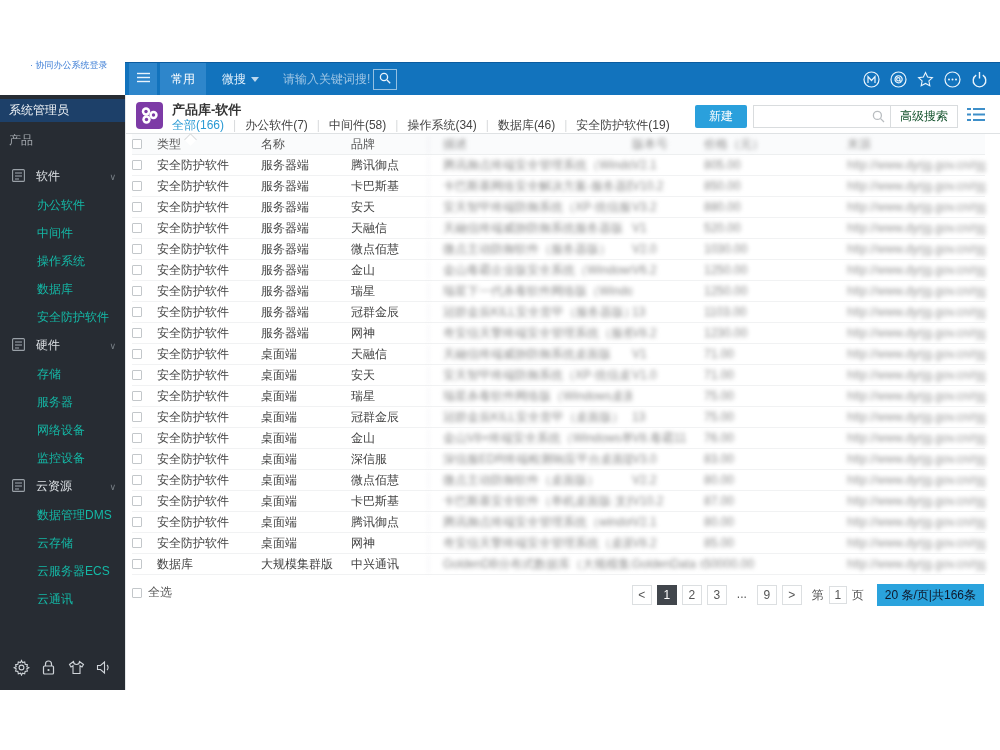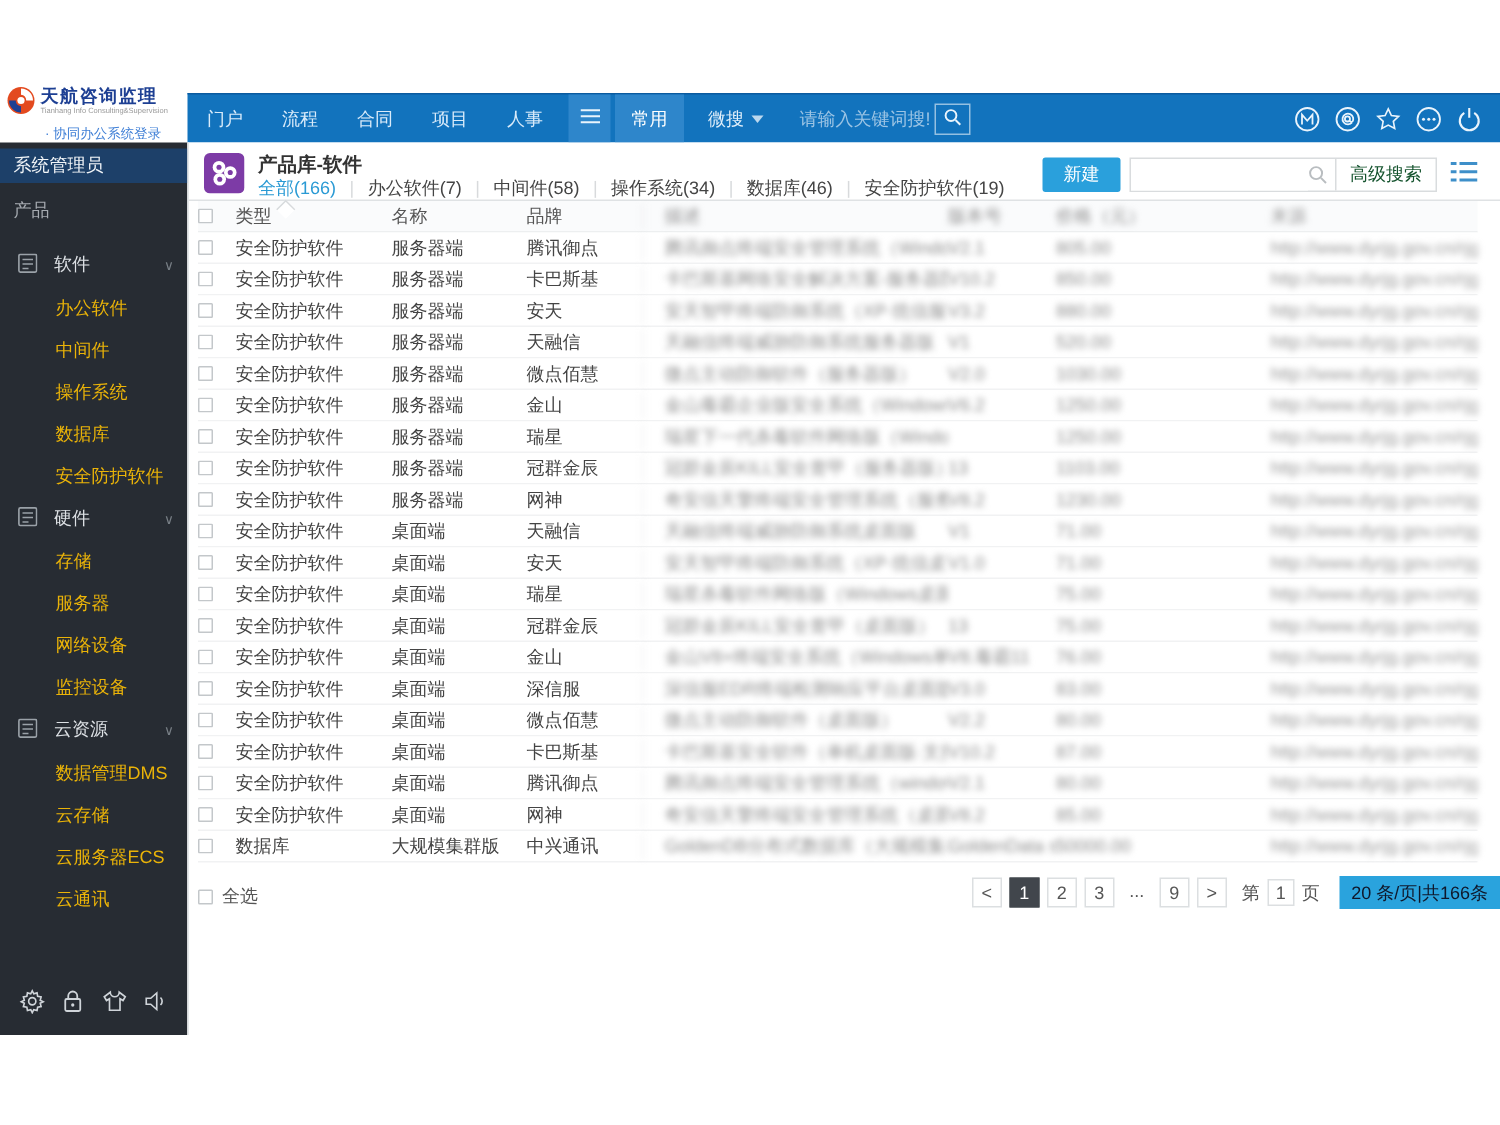--- a/index.html
+++ b/index.html
@@ -31,21 +31,21 @@
   .ticon { width:17px; height:17px; cursor:pointer; display:block; }
 
   
   .sidebar { position:absolute; left:0; top:95px; width:125px; height:595px; background:#272c33; color:#c6cbd0; }
   .role-band { background:#1d4069; color:#f2f5f8; line-height:23px; padding-left:9px; margin-top:4px; }
   .side-section { line-height:22px; padding:7px 0 3px 9px; color:#a6abb1; cursor:pointer; }
   .side-menu { margin-top:8px; }
   .group-header { display:flex; align-items:center; height:29px; padding-left:12px; color:#dde1e5; cursor:pointer; }
   .group-icon { width:13px; height:13px; margin-right:11px; flex:none; }
   .chev { margin-left:auto; margin-right:9px; color:#798087; font-size:9px; }
-  .child-item { height:28px; line-height:28px; padding-left:37px; color:#eab308; cursor:pointer; white-space:nowrap; }
+  .child-item { height:28px; line-height:28px; padding-left:37px; color:#14b8a6; cursor:pointer; white-space:nowrap; }
   .side-footer { position:absolute; bottom:4px; left:0; right:0; height:38px; display:flex;
                  align-items:center; justify-content:space-around; padding:0 8px; }
   .ficon { width:17px; height:17px; cursor:pointer; display:block; }
 
   
   .main { position:absolute; left:125px; top:95px; right:0; height:595px; background:#fff; border-left:1px solid #e4e7e9; }
   .main-head { position:relative; height:39px; border-bottom:1px solid #dfe2e4; }
   .app-icon { position:absolute; left:10px; top:7px; }
   .page-title { position:absolute; left:46px; top:6px; font-weight:bold; color:#333; font-size:13px; }
   .tabs { position:absolute; left:46px; top:23px; display:flex; align-items:center; font-size:12px; color:#555; height:14px; }
@@ -74,62 +74,41 @@
   .c-name  { width:90px; }
   .c-brand { width:77px; }
   .c-desc  { width:204px; padding-left:14px; border-left:1px solid #ececee; }
   .c-ver   { width:72px; }
   .c-price { width:143px; }
   .c-src   { flex:1; }
   .blur { filter:blur(2.3px); color:#8d8d8d; }
   .c-src.blur { color:#9a9a9a; }
 
   
-  .table-footer { display:flex; align-items:flex-end; margin:9px 0 0 6px; }
+  .table-footer { display:flex; align-items:flex-start; margin:9px 16px 0 6px; }
   .select-all { display:flex; align-items:center; gap:6px; color:#555; }
   .pager { margin-left:auto; display:flex; align-items:center; gap:5px; color:#555; }
   .pg { min-width:20px; height:20px; line-height:18px; text-align:center; border:1px solid #dcdfe1;
         background:#fff; padding:0 4px; cursor:pointer; }
   .pg.ellipsis { border:none; cursor:default; }
   .pg.active { background:#41464c; color:#fff; border-color:#41464c; }
   .jump { display:flex; align-items:center; gap:5px; margin-left:5px; }
   .jump-box { width:18px; height:18px; line-height:16px; border:1px solid #dcdfe1; text-align:center; }
   .per-page { background:#2aa3dd; color:#0f172a; height:22px; line-height:22px; padding:0 8px; margin-left:8px; cursor:pointer; }
 </style>
 </head>
 <body>
 
 <div id="canvas">
 
   <div class="logo-area">
-    <div class="logo-row">
-      <span>
-        <svg width="20" height="20" viewBox="0 0 20 20">
-          <circle cx="10" cy="10" r="9" fill="#e34a1f"></circle>
-          <path d="M10 2 A8 8 0 0 1 18 10 L13.5 10 A4 4 0 0 0 10 6.2 Z" fill="#fff"></path>
-          <path d="M10 18 A8 8 0 0 1 2 10 L6.5 10 A4 4 0 0 0 10 13.8 Z" fill="#1d3f93"></path>
-          <circle cx="10" cy="10" r="2.4" fill="#fff"></circle>
-        </svg>
-      </span>
-      <span class="logo-text">
-        <div class="logo-title">天航咨询监理</div>
-        <div class="logo-sub">Tianhang Info Consulting&amp;Supervision</div>
-      </span>
-    </div>
     <div class="login-link">· 协同办公系统登录</div>
   </div>
 
   <div class="topbar">
-    <div id="nav-items" style="display:flex;">
-        <div class="nav-item">门户</div>
-        <div class="nav-item">流程</div>
-        <div class="nav-item">合同</div>
-        <div class="nav-item">项目</div>
-        <div class="nav-item">人事</div>
-      </div>
     <div class="menu-box">
       <span>
         <svg width="13" height="11" viewBox="0 0 13 11">
             <g stroke="#eaf4fc" stroke-width="1.4">
               <line x1="0" y1="1.5" x2="13" y2="1.5"></line>
               <line x1="0" y1="5.5" x2="13" y2="5.5"></line>
               <line x1="0" y1="9.5" x2="13" y2="9.5"></line>
             </g>
           </svg>
       </span>

